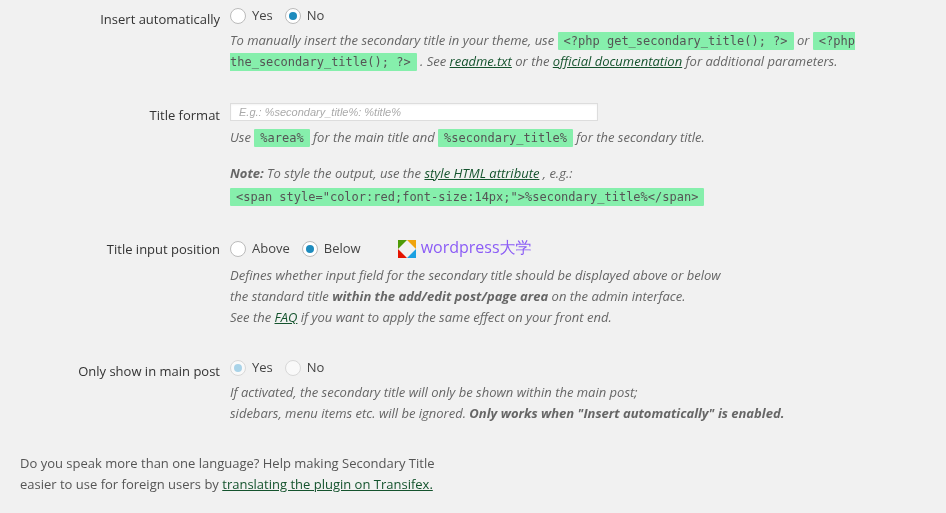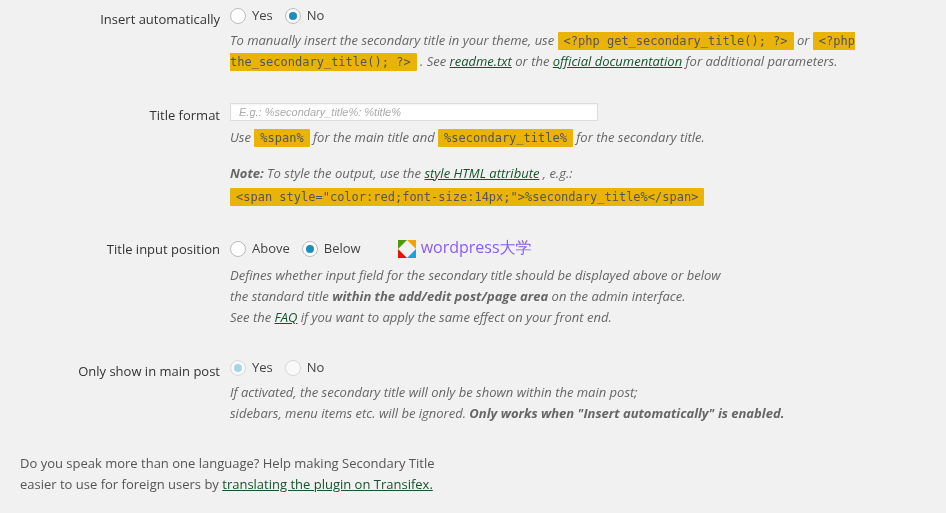--- a/index.html
+++ b/index.html
@@ -72,21 +72,21 @@
     background: #a9d3e8;
   }
   .desc {
     color: #666;
     font-style: italic;
     line-height: 1.6;
   }
   .code {
     font-family: Consolas, Menlo, monospace;
     font-size: 12px;
-    background: #eab308;
+    background: #86efac;
     padding: 2px 6px;
     font-style: normal;
     color: #555;
     border-radius: 1px;
   }
   a {
     color: #14532d;
     font-style: italic;
   }
   input[type=text] {
@@ -159,21 +159,21 @@
         </div>
       </td>
     </tr>
 
     <tr>
       <th>Title format</th>
       <td>
         <input type="text" placeholder="E.g.: %secondary_title%: %title%" style="">
         <div class="desc">
           <span>Use </span>
-          <span class="code">%span%</span>
+          <span class="code">%area%</span>
           <span> for the main title and </span>
           <span class="code">%secondary_title%</span>
           <span> for the secondary title.</span>
         </div>
         <div style="height:14px"></div>
         <div class="desc">
           <span class="note-label">Note:</span>
           <span> To style the output, use the </span>
           <a href="#">style HTML attribute</a>
           <span>, e.g.:</span>

